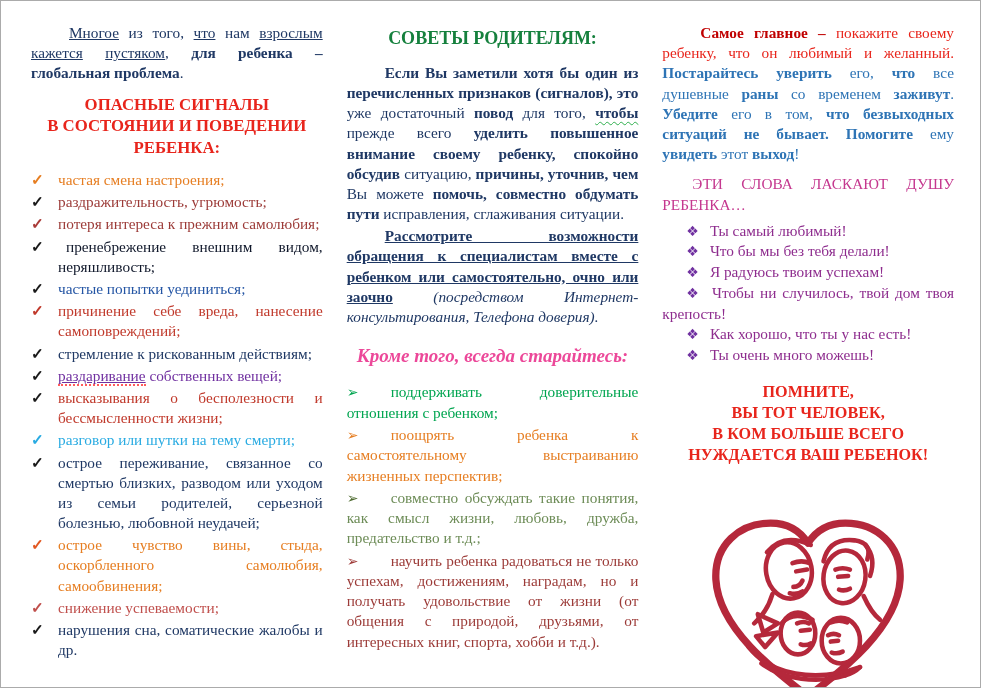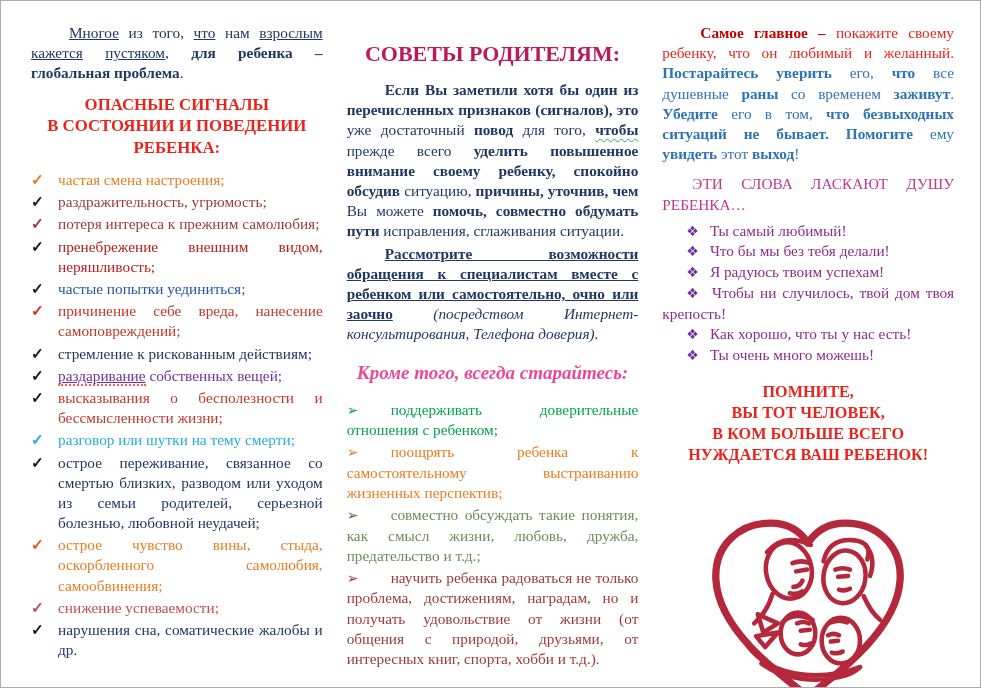--- a/index.html
+++ b/index.html
@@ -18,21 +18,21 @@
   .ul{text-decoration:underline;}
   .sq-red{text-decoration:underline;border-bottom:2px dotted #ff5b5b;}
   .sq-green{text-decoration:underline wavy #2faf4e;text-decoration-thickness:1px;text-underline-offset:3px;}
   .intro{color:#1F3864;margin-bottom:10px;}
   .danger-head{
     color:#E8251C;font-weight:700;text-align:center;
     font-size:16.8px;line-height:1.28;margin:8px 0 12px;
   }
   .li-check{padding-left:27px;text-align:justify;margin-bottom:2px;}
   .mark-check{display:inline-block;width:27px;margin-left:-27px;font-weight:700;color:#1a1a1a;}
-  .sovety-head{color:#be185d;font-weight:700;text-align:center;font-size:22px;margin:16px 0 12px;}
+  .sovety-head{color:#15803d;font-weight:700;text-align:center;font-size:18px;margin:4px 0 12px;}
   .p2{color:#1F3864;margin-bottom:2px;}
   .besides-head{
     color:#ec4899;font-weight:700;font-style:italic;text-align:center;
     font-size:19px;margin:16px 0 14px;
   }
   .li-arrow{text-align:justify;margin-bottom:2px;}
   .mark-arrow{display:inline-block;width:44px;color:#1a1a1a;font-size:14px;}
   .p3{margin-bottom:6px;}
   .words-head{color:#C5388F;text-align:justify;text-indent:30px;margin:10px 0 6px;}
   .li-diamond{text-indent:24px;text-align:justify;color:#8E2D8E;line-height:1.34;}
@@ -48,21 +48,21 @@
 
 <div class="page">
 
   <div class="col">
     <p class="intro just indent"><span class="ul">Многое</span><span> из того, </span><span class="ul">что</span><span> нам </span><span class="ul">взрослым</span><span> </span><span class="ul">кажется</span><span> </span><span class="ul">пустяком</span><span>, </span><span style="font-weight: 700;">для ребенка – глобальная проблема</span><span>.</span></p>
     <div class="danger-head">ОПАСНЫЕ СИГНАЛЫ<br>В СОСТОЯНИИ И ПОВЕДЕНИИ<br>РЕБЕНКА:</div>
     <div>
         <div class="li-check"><span class="mark mark-check" style="color: rgb(230, 126, 34);">✓</span><span style="color: rgb(230, 126, 34);">частая смена настроения;</span></div>
         <div class="li-check"><span class="mark mark-check" style="color: rgb(26, 26, 26);">✓</span><span style="color: rgb(156, 59, 56);">раздражительность, угрюмость;</span></div>
         <div class="li-check"><span class="mark mark-check" style="color: rgb(169, 59, 56);">✓</span><span style="color: rgb(156, 59, 56);">потеря интереса к прежним самолюбия;</span></div>
-        <div class="li-check"><span class="mark mark-check" style="color: rgb(26, 26, 26);">✓</span><span style="color: #b91c1c;">пренебрежение внешним видом, неряшливость;</span></div>
+        <div class="li-check"><span class="mark mark-check" style="color: rgb(26, 26, 26);">✓</span><span style="color: #0f172a; margin-left: 8px;">пренебрежение внешним видом, неряшливость;</span></div>
         <div class="li-check"><span class="mark mark-check" style="color: rgb(26, 26, 26);">✓</span><span style="color: rgb(36, 85, 164);">частые попытки уединиться;</span></div>
         <div class="li-check"><span class="mark mark-check" style="color: rgb(192, 57, 43);">✓</span><span style="color: rgb(192, 57, 43);">причинение себе вреда, нанесение самоповреждений;</span></div>
         <div class="li-check"><span class="mark mark-check" style="color: rgb(26, 26, 26);">✓</span><span style="color: rgb(31, 56, 100);">стремление к рискованным действиям;</span></div>
         <div class="li-check"><span class="mark mark-check" style="color: rgb(26, 26, 26);">✓</span><span class="sq-red" style="color: rgb(112, 48, 160);">раздаривание</span><span style="color: rgb(112, 48, 160);"> собственных вещей;</span></div>
         <div class="li-check"><span class="mark mark-check" style="color: rgb(26, 26, 26);">✓</span><span style="color: rgb(192, 57, 43);">высказывания о бесполезности и бессмысленности жизни;</span></div>
         <div class="li-check"><span class="mark mark-check" style="color: rgb(41, 171, 226);">✓</span><span style="color: rgb(41, 171, 226);">разговор или шутки на тему смерти;</span></div>
         <div class="li-check"><span class="mark mark-check" style="color: rgb(26, 26, 26);">✓</span><span style="color: rgb(31, 56, 100);">острое переживание, связанное со смертью близких, разводом или уходом из семьи родителей, серьезной болезнью, любовной неудачей;</span></div>
         <div class="li-check"><span class="mark mark-check" style="color: rgb(226, 88, 34);">✓</span><span style="color: rgb(230, 126, 34);">острое чувство вины, стыда, оскорбленного самолюбия, самообвинения;</span></div>
         <div class="li-check"><span class="mark mark-check" style="color: rgb(192, 80, 77);">✓</span><span style="color: rgb(192, 80, 77);">снижение успеваемости;</span></div>
         <div class="li-check"><span class="mark mark-check" style="color: rgb(26, 26, 26);">✓</span><span style="color: rgb(31, 56, 100);">нарушения сна, соматические жалобы и др.</span></div>
@@ -71,21 +71,21 @@
 
   <div class="col">
     <div class="sovety-head">СОВЕТЫ РОДИТЕЛЯМ:</div>
     <p class="p2 just indent"><span style="font-weight: 700;">Если Вы заметили хотя бы один из перечисленных признаков (сигналов), это </span><span>уже достаточный </span><span style="font-weight: 700;">повод </span><span>для того, </span><span class="sq-green" style="font-weight: 700;">чтобы</span><span> прежде всего </span><span style="font-weight: 700;">уделить повышенное внимание своему ребенку, спокойно обсудив </span><span>ситуацию, </span><span style="font-weight: 700;">причины, уточнив, чем </span><span>Вы можете </span><span style="font-weight: 700;">помочь, совместно обдумать пути </span><span>исправления, сглаживания ситуации.</span></p>
     <p class="p2 just indent"><span class="ul" style="font-weight: 700;">Рассмотрите возможности обращения к специалистам вместе с ребенком или самостоятельно, очно или заочно</span><span> </span><span style="font-style: italic;">(посредством Интернет-консультирования, Телефона доверия).</span></p>
     <div class="besides-head">Кроме того, всегда старайтесь:</div>
     <div>
         <div class="li-arrow"><span class="mark mark-arrow" style="color: rgb(0, 165, 80);">➢</span><span style="color: rgb(0, 165, 80);">поддерживать доверительные отношения с ребенком;</span></div>
         <div class="li-arrow"><span class="mark mark-arrow" style="color: rgb(230, 126, 34);">➢</span><span style="color: rgb(230, 126, 34);">поощрять ребенка к самостоятельному выстраиванию жизненных перспектив;</span></div>
         <div class="li-arrow"><span class="mark mark-arrow" style="color: rgb(78, 107, 48);">➢</span><span style="color: rgb(109, 140, 87);">совместно обсуждать такие понятия, как смысл жизни, любовь, дружба, предательство и т.д.;</span></div>
-        <div class="li-arrow"><span class="mark mark-arrow" style="color: rgb(158, 58, 56);">➢</span><span style="color: rgb(156, 59, 56);">научить ребенка радоваться не только проблема, достижениям, наградам, но и получать удовольствие от жизни (от общения с природой, друзьями, от интересных книг, спорта, хобби и т.д.).</span></div>
+        <div class="li-arrow"><span class="mark mark-arrow" style="color: rgb(158, 58, 56);">➢</span><span style="color: rgb(156, 59, 56);">научить ребенка радоваться не только успехам, достижениям, наградам, но и получать удовольствие от жизни (от общения с природой, друзьями, от интересных книг, спорта, хобби и т.д.).</span></div>
       </div>
   </div>
 
   <div class="col">
     <p class="p3 just indent"><span style="font-weight: 700; color: rgb(192, 0, 0);">Самое главное</span><span style="font-weight: 700; color: rgb(192, 0, 0);"> – </span><span style="color: rgb(232, 37, 28);">покажите своему ребенку, что он любимый и желанный. </span><span style="font-weight: 700; color: rgb(46, 116, 181);">Постарайтесь уверить</span><span style="color: rgb(46, 116, 181);"> его, </span><span style="font-weight: 700; color: rgb(46, 116, 181);">что</span><span style="color: rgb(46, 116, 181);"> все душевные </span><span style="font-weight: 700; color: rgb(46, 116, 181);">раны</span><span style="color: rgb(46, 116, 181);"> со временем </span><span style="font-weight: 700; color: rgb(46, 116, 181);">заживут</span><span style="color: rgb(46, 116, 181);">. </span><span style="font-weight: 700; color: rgb(46, 116, 181);">Убедите</span><span style="color: rgb(46, 116, 181);"> его в том, </span><span style="font-weight: 700; color: rgb(46, 116, 181);">что безвыходных ситуаций не бывает. Помогите</span><span style="color: rgb(46, 116, 181);"> ему </span><span style="font-weight: 700; color: rgb(46, 116, 181);">увидеть</span><span style="color: rgb(46, 116, 181);"> этот </span><span style="font-weight: 700; color: rgb(46, 116, 181);">выход</span><span style="color: rgb(46, 116, 181);">!</span></p>
     <div class="words-head">ЭТИ СЛОВА ЛАСКАЮТ ДУШУ РЕБЕНКА…</div>
     <div>
         <div class="li-diamond"><span class="mark mark-diamond">❖</span>Ты самый любимый!</div>
         <div class="li-diamond"><span class="mark mark-diamond">❖</span>Что бы мы без тебя делали!</div>
         <div class="li-diamond"><span class="mark mark-diamond">❖</span>Я радуюсь твоим успехам!</div>

